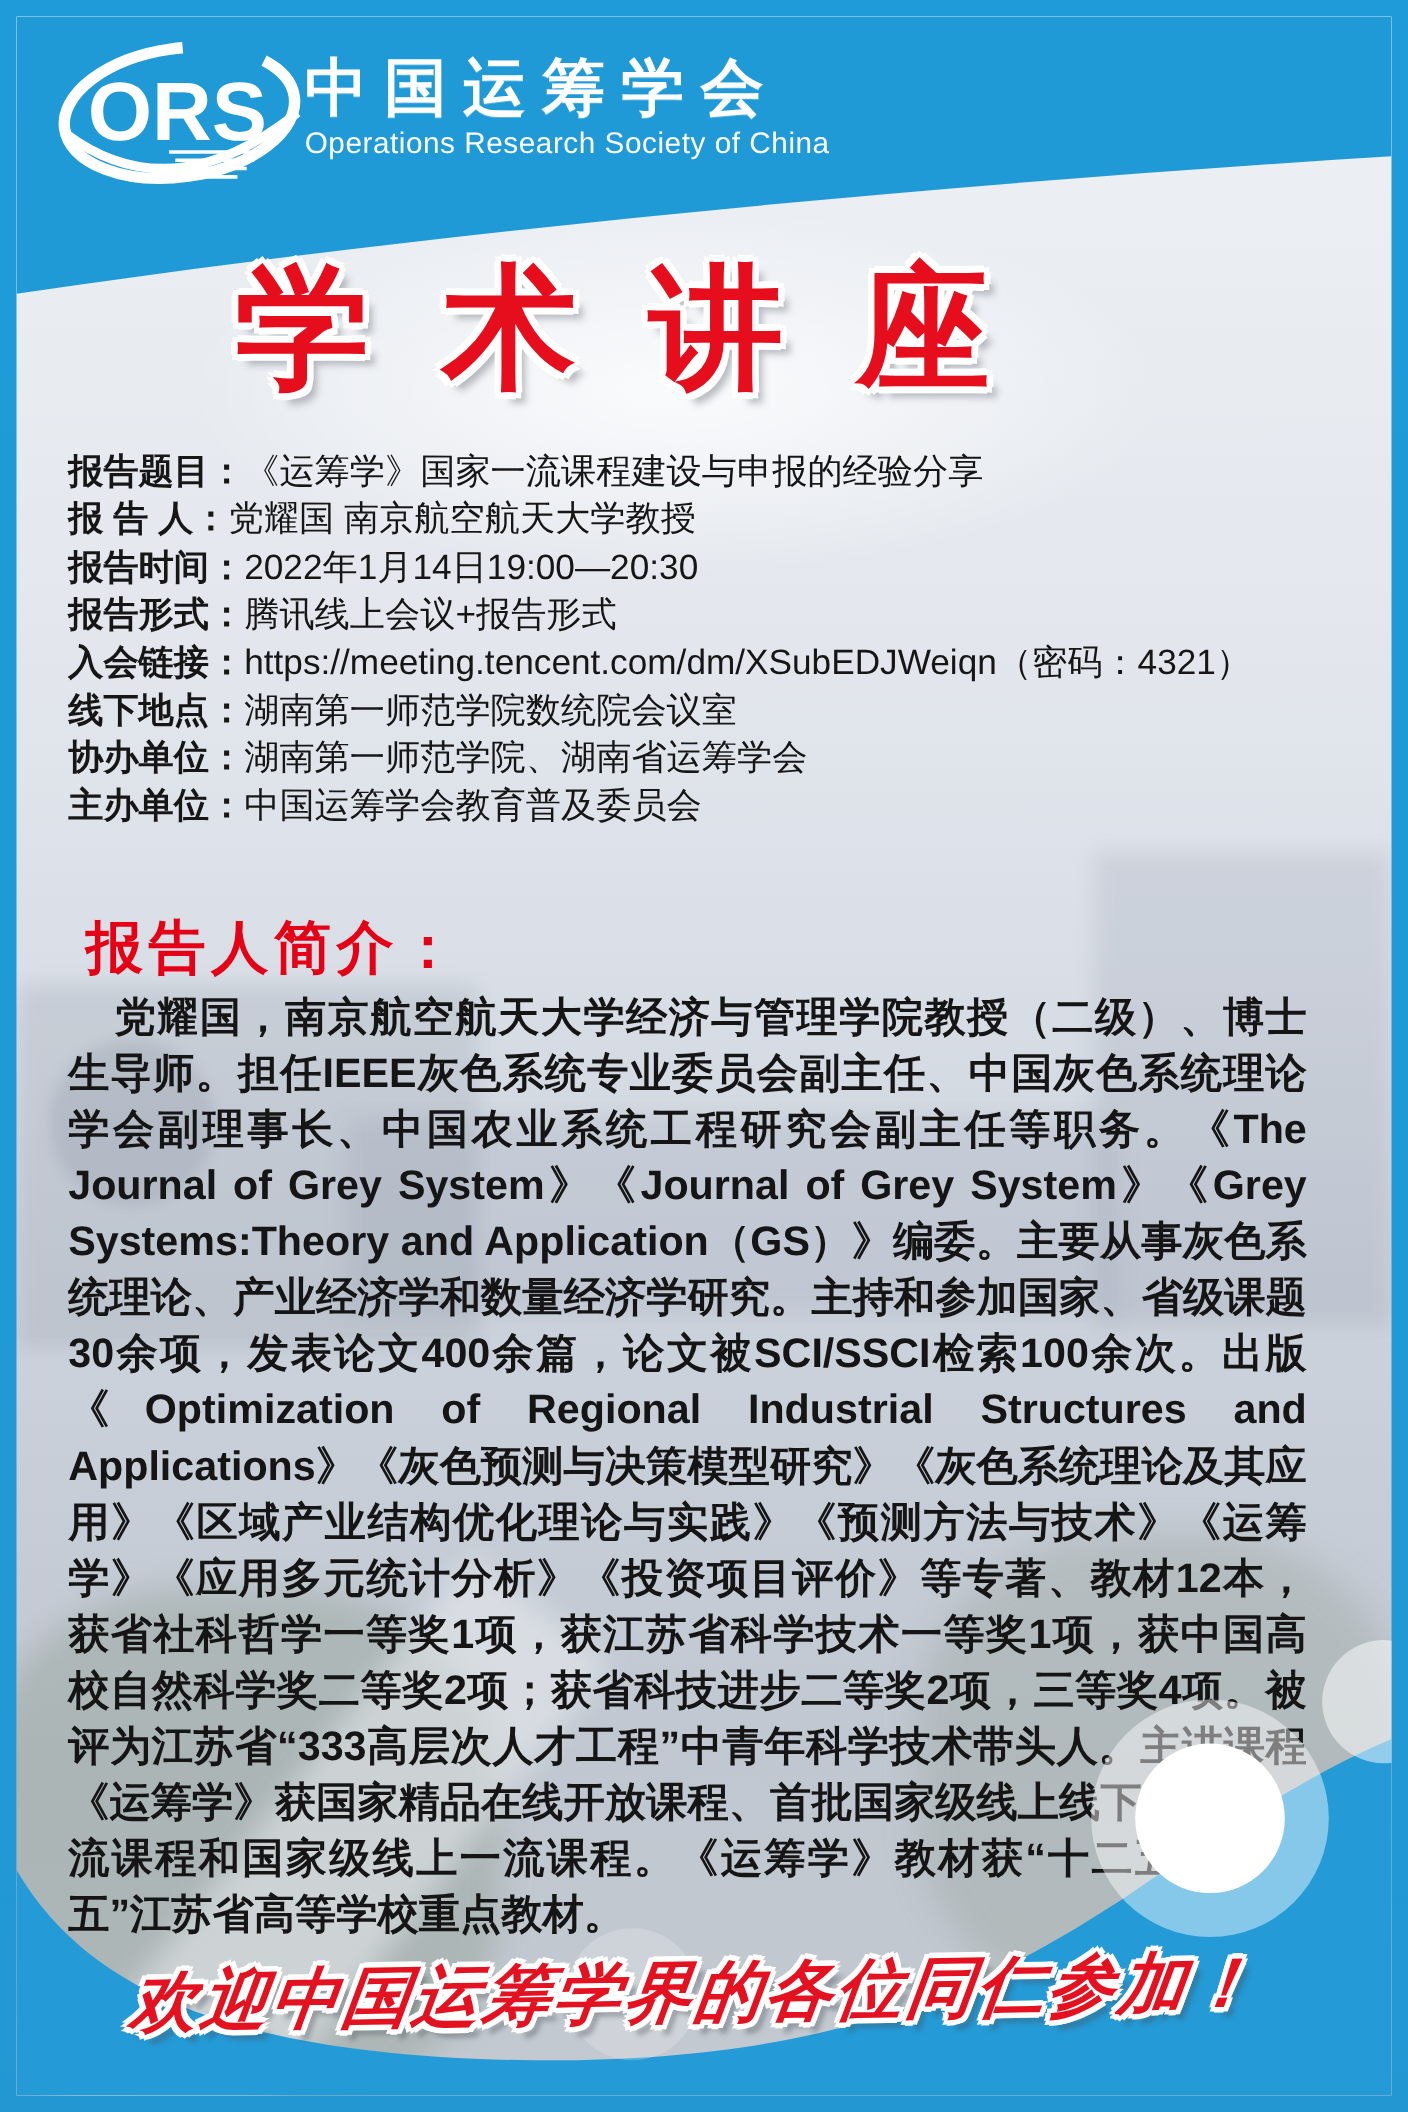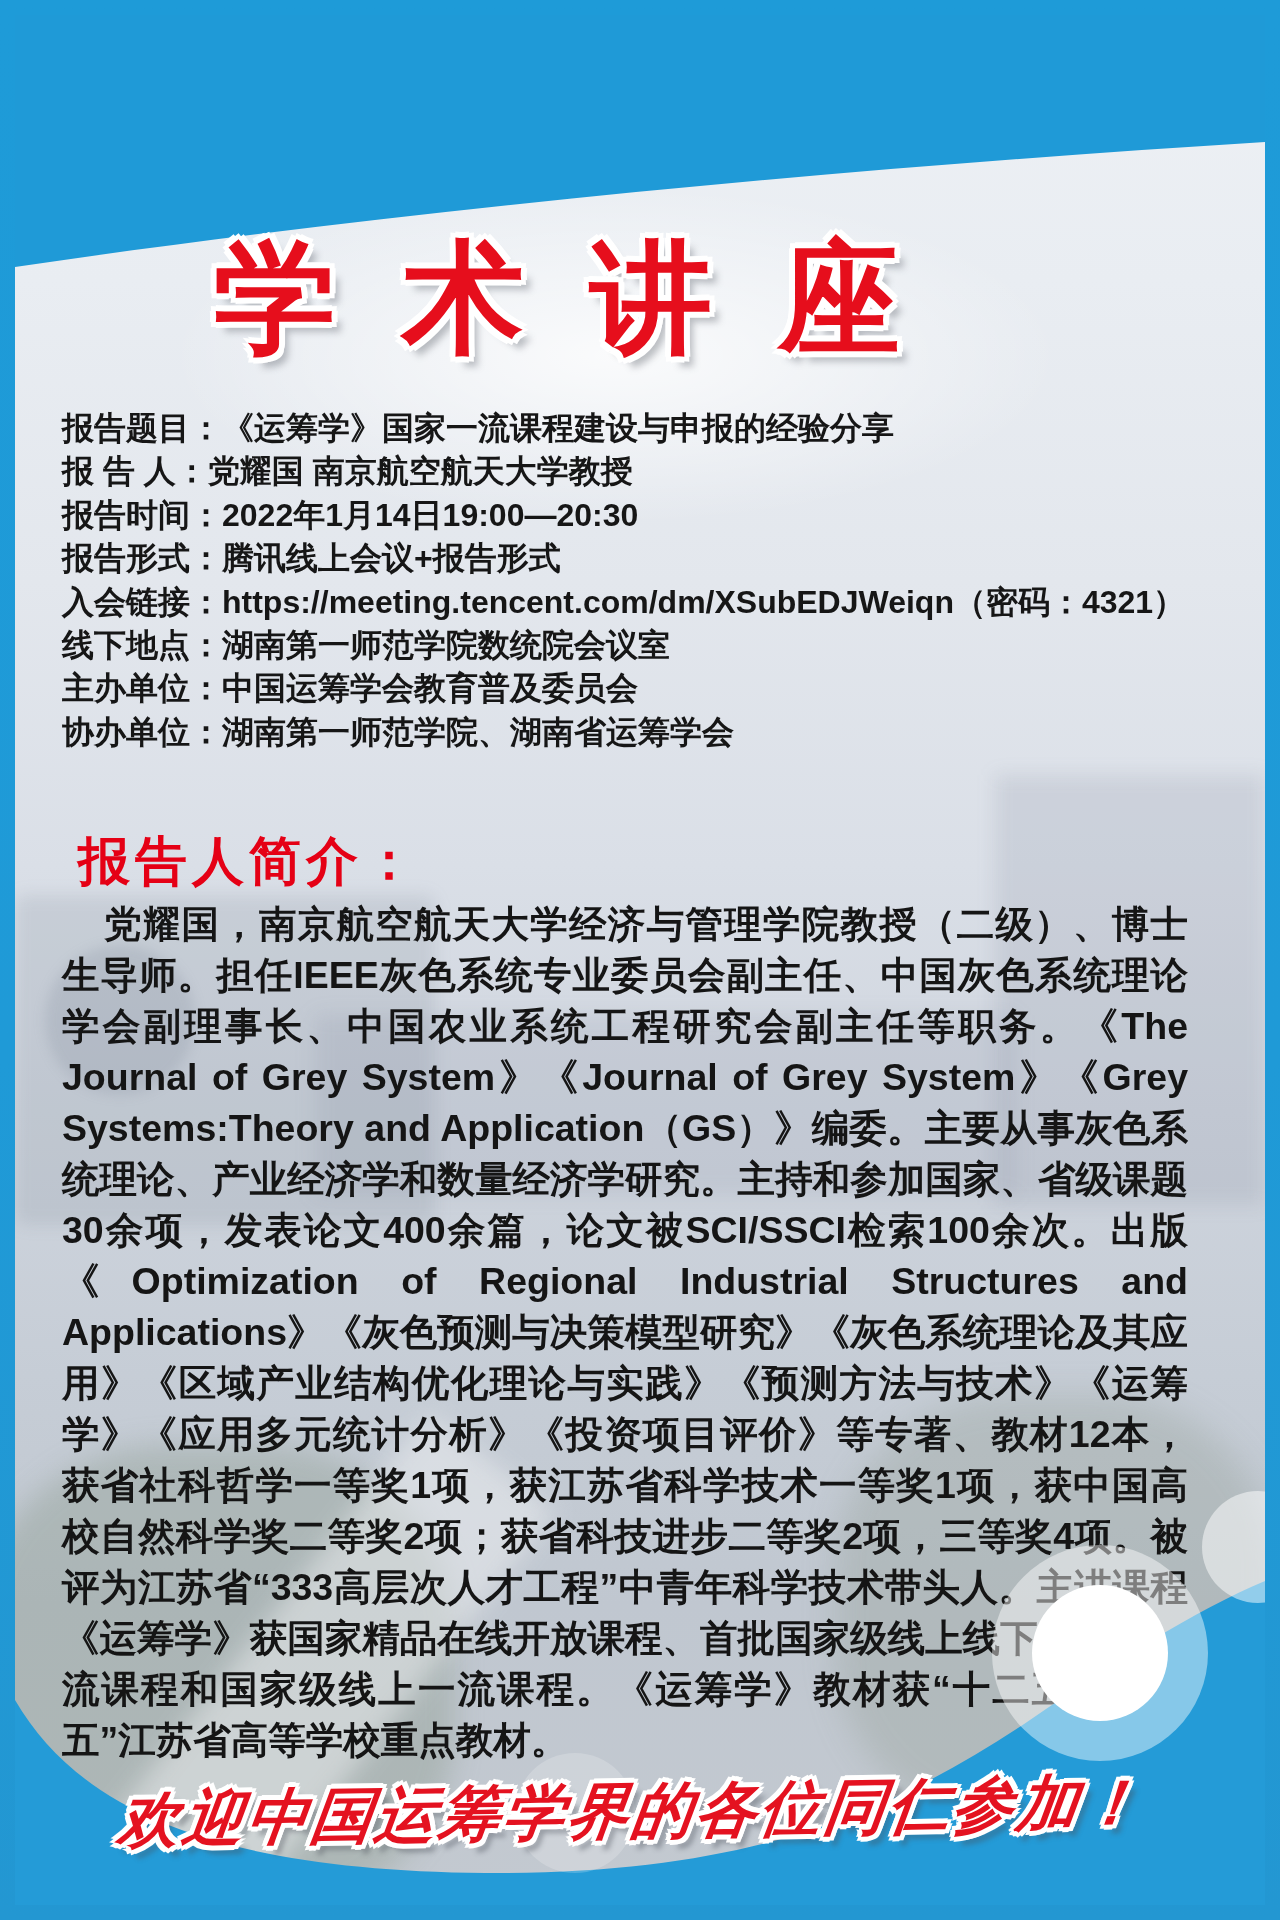--- a/index.html
+++ b/index.html
@@ -23,21 +23,21 @@
   .logo{position:absolute;left:25px;top:14px;width:250px;height:160px;}
   .org{position:absolute;left:262px;top:34px;}
   .org-cn{font-size:57px;font-weight:bold;letter-spacing:15px;line-height:62px;text-shadow:0 1px 0 rgba(255,255,255,.25);}
   .org-en{font-size:27px;letter-spacing:.5px;margin-top:4px;}
   .title{position:absolute;left:-38px;top:218px;width:1160px;text-align:center;text-indent:66px;letter-spacing:66px;
     font-size:122px;line-height:130px;font-weight:900;color:#e60e1c;
     text-shadow:-5px -5px 0 #fff,5px -5px 0 #fff,-5px 5px 0 #fff,5px 5px 0 #fff,-6px 0 0 #fff,6px 0 0 #fff,0 -6px 0 #fff,0 6px 0 #fff,9px 10px 7px rgba(110,115,125,.45);}
   .details{position:absolute;left:47px;top:392px;font-size:32px;line-height:43.4px;color:#161616;}
   .details .row{white-space:nowrap;}
   .details .label{font-weight:800;text-align:right;}
-  .details .value{font-weight:700;}
+  .details .value{font-weight:400;}
   .bio-heading{position:absolute;left:47px;top:812px;font-size:52px;font-weight:800;letter-spacing:5px;color:#e50015;margin-left:16px;}
   .bio{position:absolute;left:47px;top:884px;width:1126px;font-size:37.5px;line-height:51px;font-weight:700;color:#151515;
     text-align:justify;text-indent:42px;}
   .circle{position:absolute;border-radius:50%;pointer-events:none;}
   .c-welcome-glow{left:500px;top:1738px;width:120px;height:120px;background:rgba(255,255,255,.20);}
   .c-ring-outer{left:977px;top:1530px;width:216px;height:216px;background:rgba(255,255,255,.45);}
   .c-ring-inner{left:1017px;top:1570px;width:136px;height:136px;background:#fff;}
   .c-edge{left:1187px;top:1476px;width:112px;height:112px;background:rgba(255,255,255,.5);}
   .welcome{position:absolute;left:105px;top:1756px;font-size:61px;font-weight:900;font-style:italic;letter-spacing:3px;
     color:#e41220;transform:skewX(-8deg) rotate(-1deg);white-space:nowrap;
@@ -58,32 +58,51 @@
       <div class="ph ph4"></div>
       <div class="ph ph5"></div>
       <div class="ph ph6"></div>
       <div class="ph ph7"></div>
     </div>
 
     <svg class="header-curve" viewBox="0 0 1250 260" preserveAspectRatio="none">
       <path d="M0,0 H1250 V127 C850,152 400,193 0,252 Z" fill="#1f9ad7"></path>
     </svg>
 
+    <div class="header">
+      <svg class="logo" viewBox="0 0 260 170">
+        <g stroke="#ffffff" fill="none">
+          <ellipse cx="128" cy="78" rx="112" ry="62" stroke-width="11" stroke-dasharray="430 80" transform="rotate(-8 128 78)"></ellipse>
+          <path d="M18,98 Q120,175 242,78" stroke-width="9"></path>
+          <g stroke-width="3.5">
+            <line x1="118" y1="116" x2="205" y2="116"></line>
+            <line x1="124" y1="124" x2="200" y2="124"></line>
+            <line x1="130" y1="132" x2="193" y2="132"></line>
+            <line x1="138" y1="140" x2="184" y2="140"></line>
+          </g>
+        </g>
+        <text x="126" y="104" font-size="80" font-weight="bold" fill="#ffffff" text-anchor="middle">ORS</text>
+      </svg>
+      <div class="org">
+        <div class="org-cn">中国运筹学会</div>
+        <div class="org-en">Operations Research Society of China</div>
+      </div>
+    </div>
 
     <div class="title">学术讲座</div>
 
     <div class="details">
       <div class="row"><span class="label">报告题目：</span><span class="value">《运筹学》国家一流课程建设与申报的经验分享</span></div>
       <div class="row"><span class="label">报 告 人：</span><span class="value">党耀国 南京航空航天大学教授</span></div>
       <div class="row"><span class="label">报告时间：</span><span class="value">2022年1月14日19:00—20:30</span></div>
       <div class="row"><span class="label">报告形式：</span><span class="value">腾讯线上会议+报告形式</span></div>
       <div class="row"><span class="label">入会链接：</span><span class="value">https://meeting.tencent.com/dm/XSubEDJWeiqn（密码：4321）</span></div>
       <div class="row"><span class="label">线下地点：</span><span class="value">湖南第一师范学院数统院会议室</span></div>
+      <div class="row"><span class="label">协办单位：</span><span class="value">湖南第一师范学院、湖南省运筹学会</span></div>
       <div class="row"><span class="label">主办单位：</span><span class="value">中国运筹学会教育普及委员会</span></div>
-      <div class="row"><span class="label">协办单位：</span><span class="value">湖南第一师范学院、湖南省运筹学会</span></div>
     </div>
 
     <div class="bio-heading">报告人简介：</div>
     <div class="bio">党耀国，南京航空航天大学经济与管理学院教授（二级）、博士生导师。担任IEEE灰色系统专业委员会副主任、中国灰色系统理论学会副理事长、中国农业系统工程研究会副主任等职务。《The Journal of Grey System》《Journal of Grey System》《Grey Systems:Theory and Application（GS）》编委。主要从事灰色系统理论、产业经济学和数量经济学研究。主持和参加国家、省级课题30余项，发表论文400余篇，论文被SCI/SSCI检索100余次。出版《Optimization of Regional Industrial Structures and Applications》《灰色预测与决策模型研究》《灰色系统理论及其应用》《区域产业结构优化理论与实践》《预测方法与技术》《运筹学》《应用多元统计分析》《投资项目评价》等专著、教材12本，获省社科哲学一等奖1项，获江苏省科学技术一等奖1项，获中国高校自然科学奖二等奖2项；获省科技进步二等奖2项，三等奖4项。被评为江苏省“333高层次人才工程”中青年科学技术带头人。主讲课程《运筹学》获国家精品在线开放课程、首批国家级线上线下混合式一流课程和国家级线上一流课程。《运筹学》教材获“十二五”“十三五”江苏省高等学校重点教材。</div>
 
     <svg class="wave" viewBox="0 0 1250 340" preserveAspectRatio="none">
       <path d="M0,135 C70,255 220,305 470,308 C740,310 880,245 1015,155 C1095,100 1180,45 1250,16 L1250,340 L0,340 Z" fill="#249bd7"></path>
     </svg>
 
     <div class="circle c-welcome-glow"></div>

